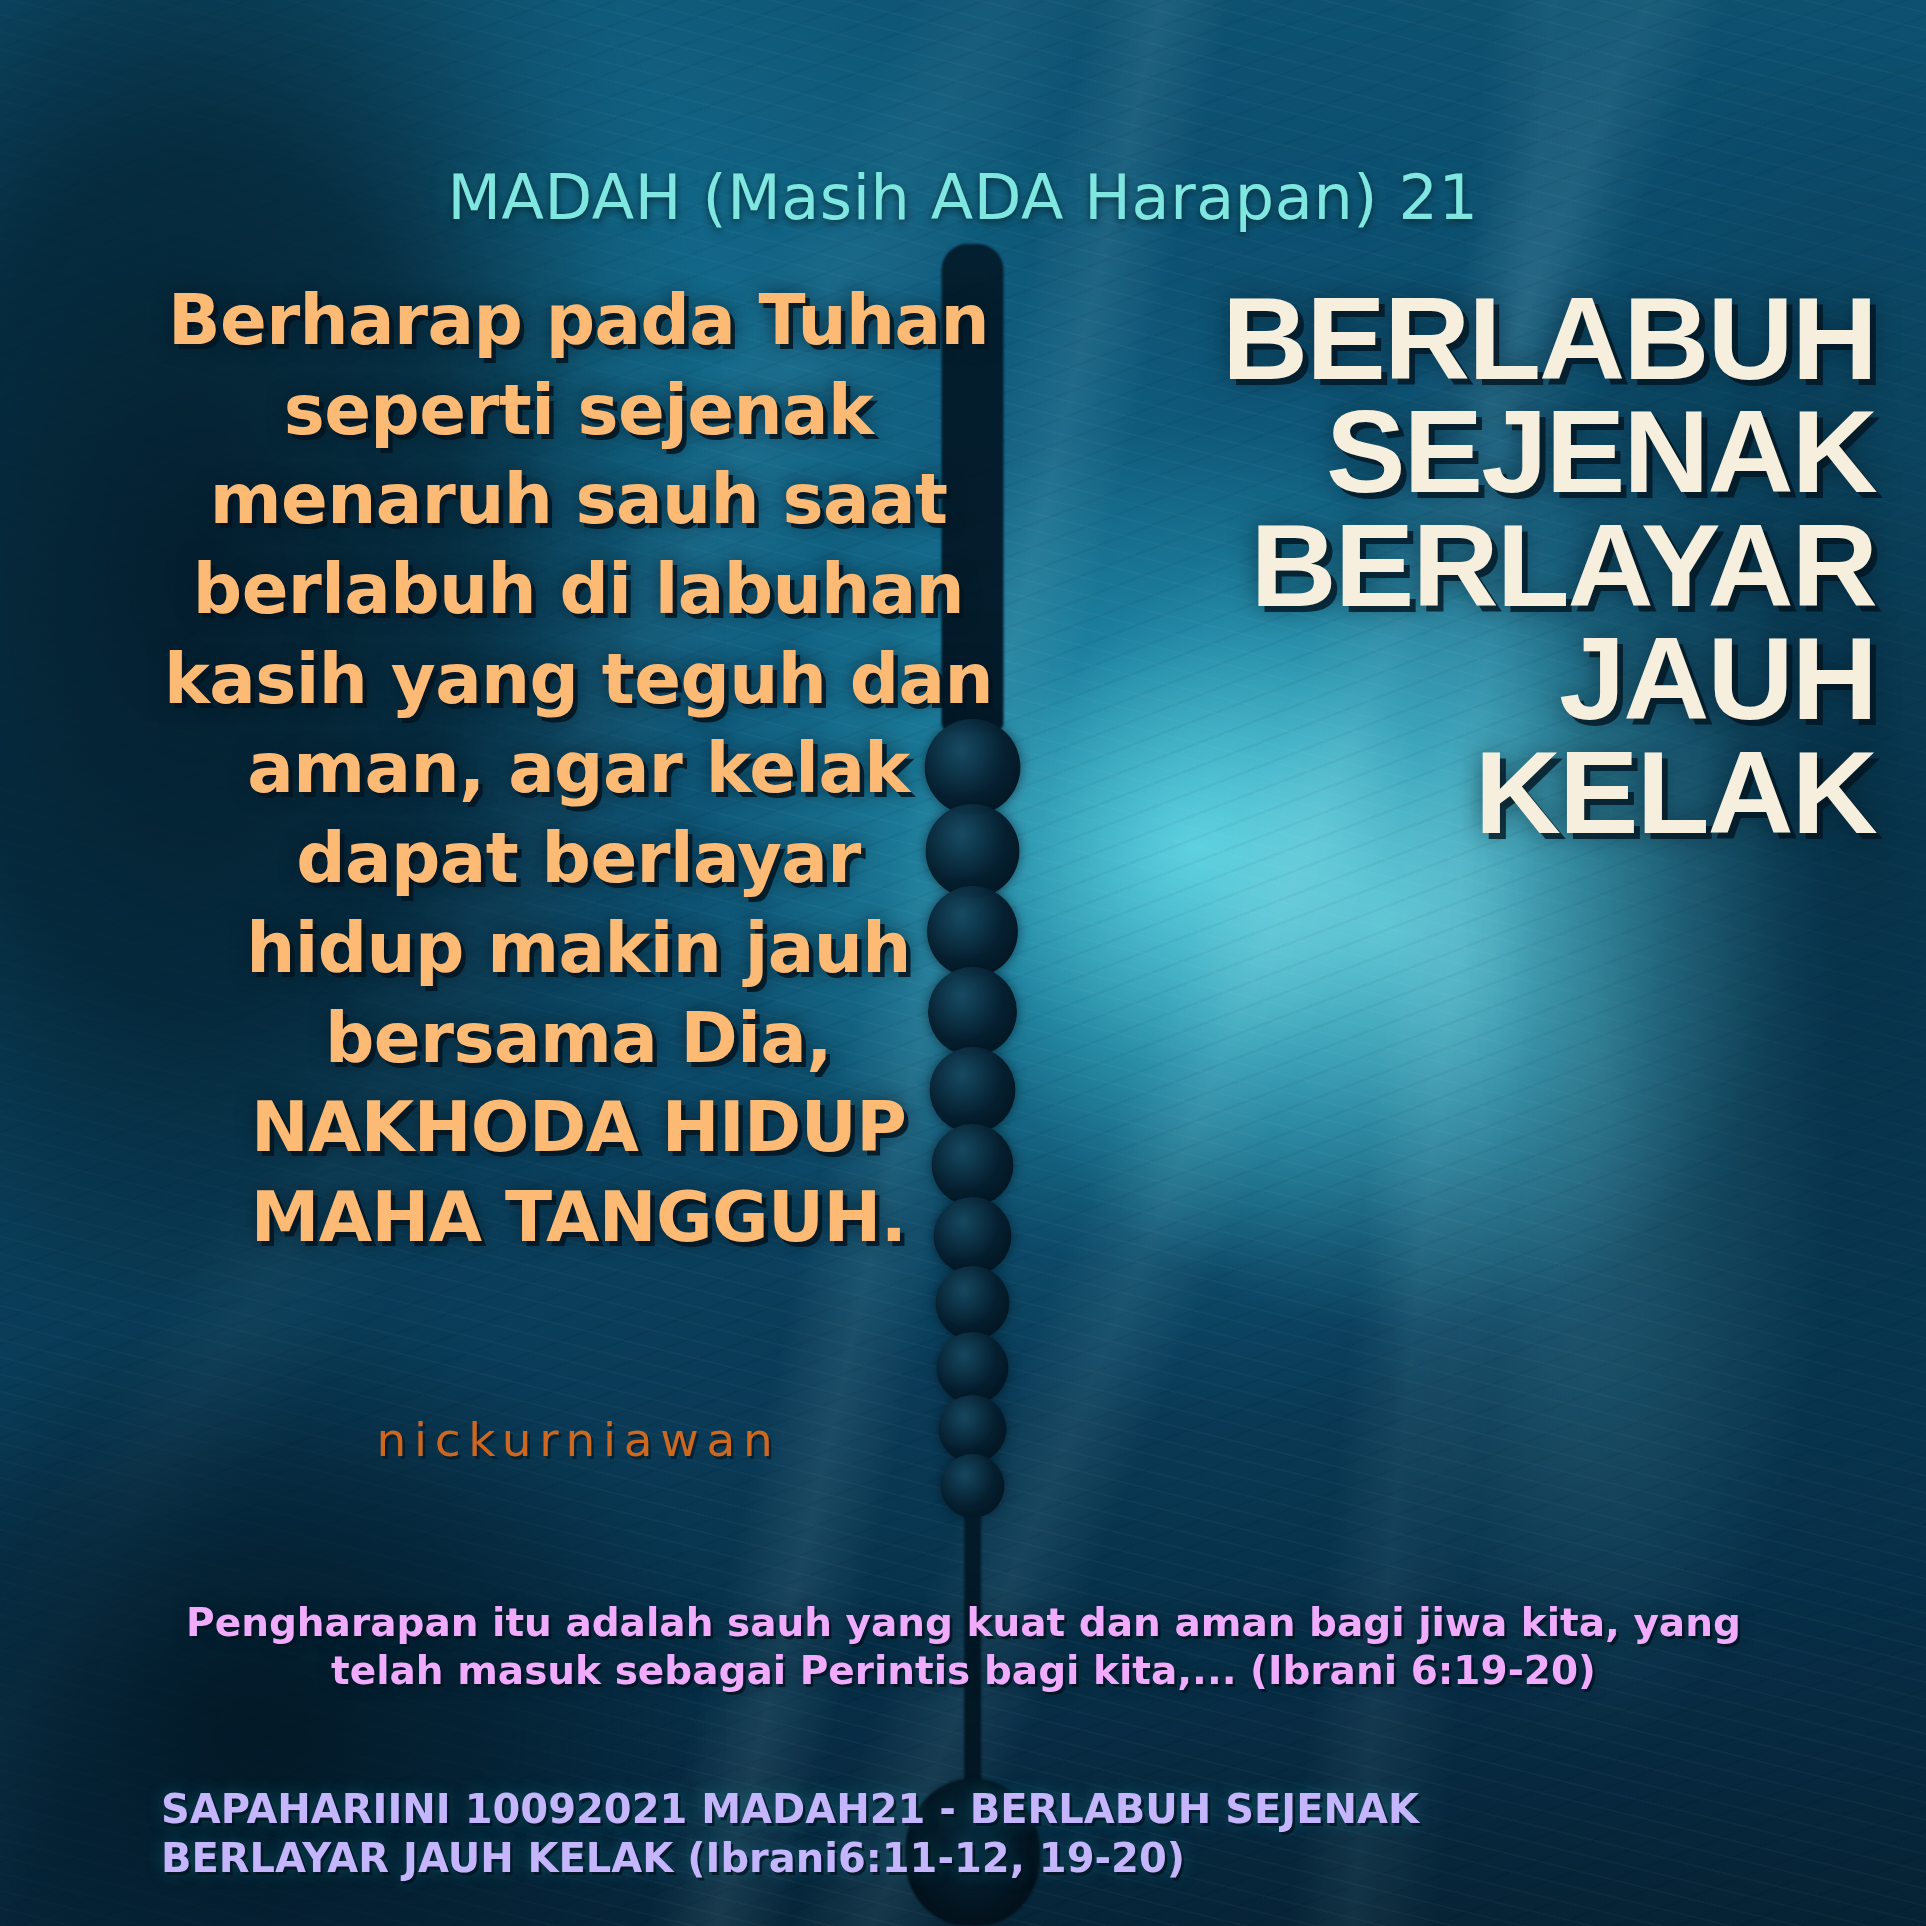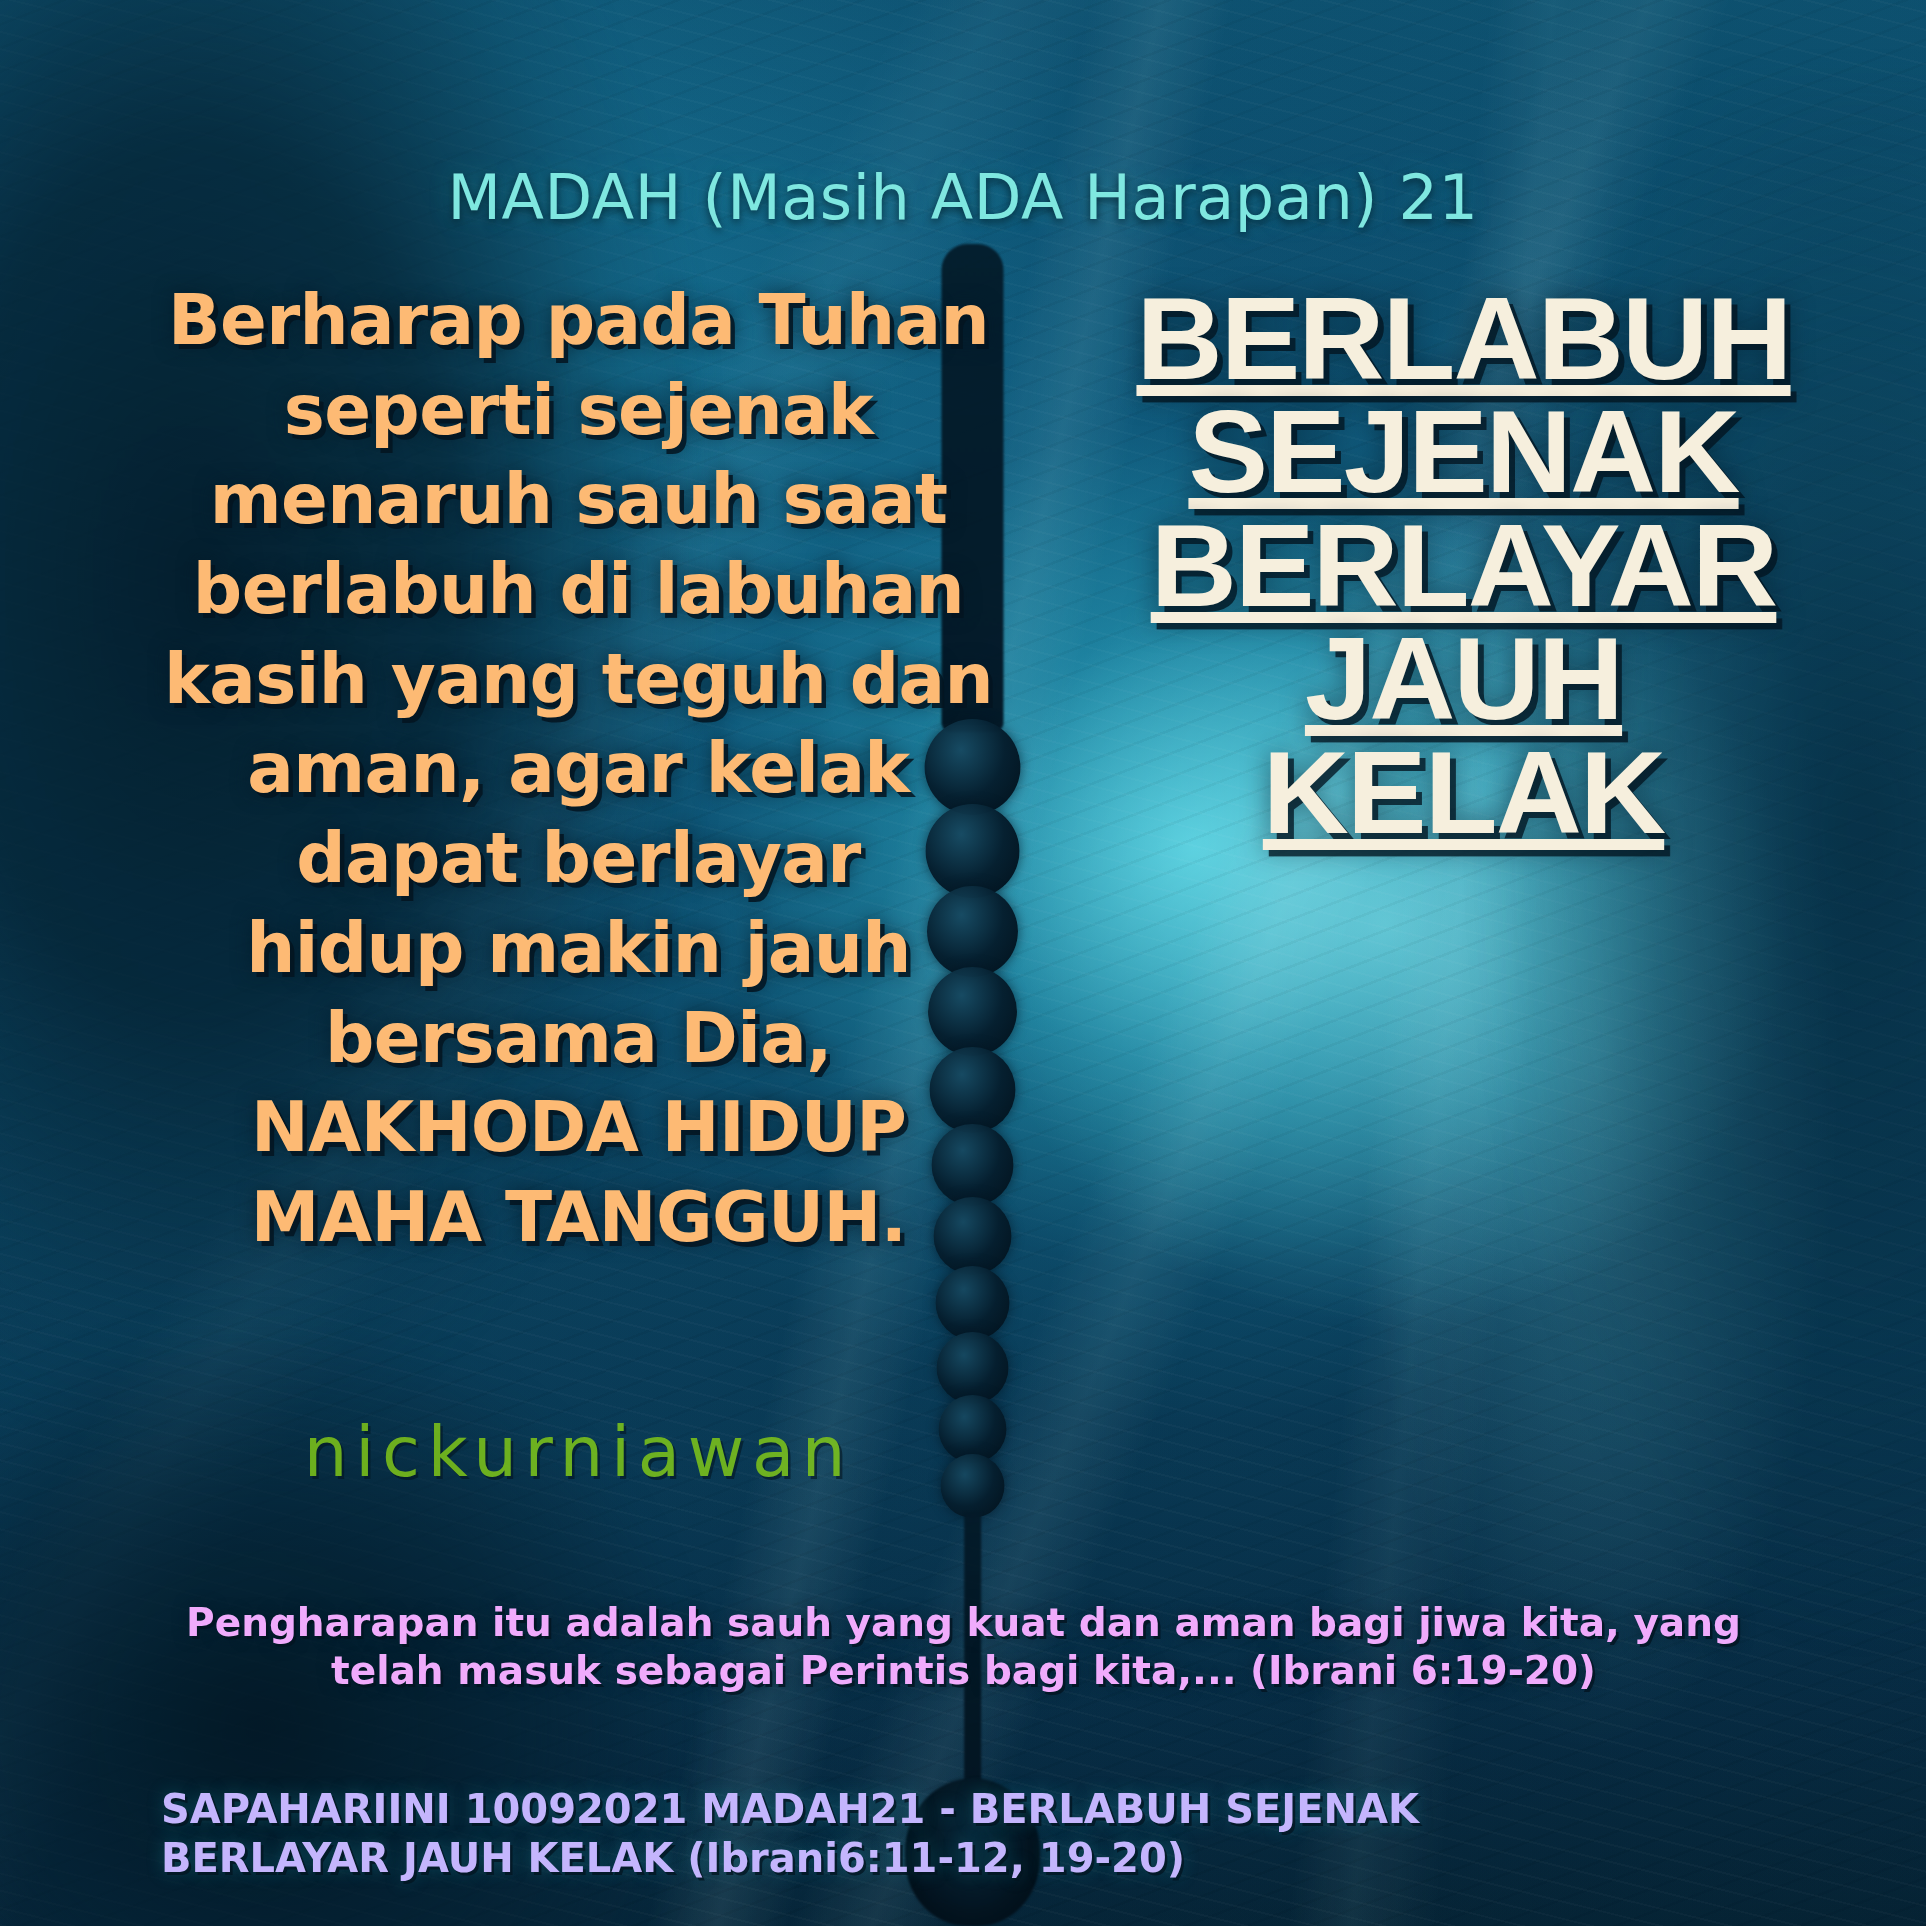--- a/index.html
+++ b/index.html
@@ -172,42 +172,41 @@
     letter-spacing: -0.6px;
   }
 
   .signature {
     position: absolute;
     top: 1412px;
     left: 161px;
     width: 835px;
     text-align: center;
     font-family: "DejaVu Sans", sans-serif;
-    font-size: 69px;
+    font-size: 47px;
     letter-spacing: 7.7px;
-    color: #84cc16;
+    color: #f97316;
     opacity: 0.82;
     text-shadow: 2.6px 3.2px 0 rgba(3, 20, 32, 0.7);
   }
 
   .headline {
     position: absolute;
     top: 282px;
     right: 58px;
     width: 809px;
-    text-align: center;
+    text-align: right;
     font-family: "Liberation Sans", sans-serif;
     font-weight: 700;
     color: #f6efdd;
     text-shadow:
       5.8px 6.4px 0 rgba(3, 20, 32, 0.78),
       0 0 26px rgba(0, 25, 40, 0.6);
     line-height: 0.97;
     letter-spacing: -1.9px;
-    text-decoration: underline;
   }
   .headline .hl-line {
     display: block;
     white-space: nowrap;
     transform: scaleX(1.02);
   }
   .hl-1 { font-size: 117px; }
   .hl-2 { font-size: 117px; }
   .hl-3 { font-size: 117px; }
   .hl-4 { font-size: 117px; }

